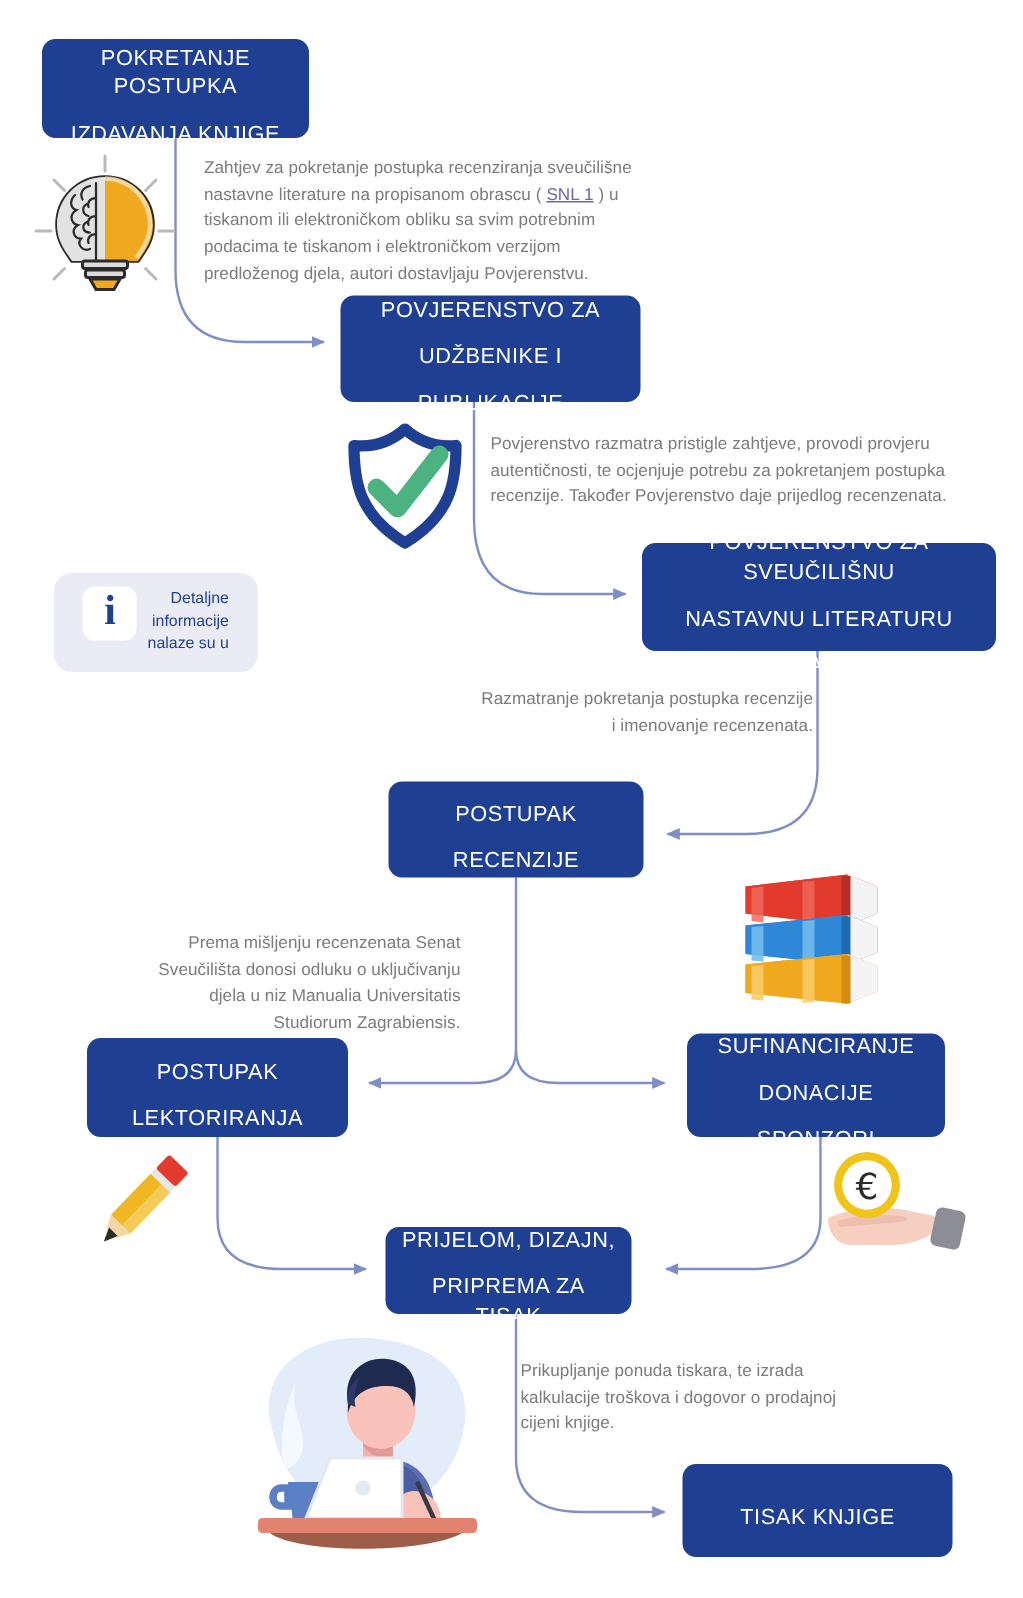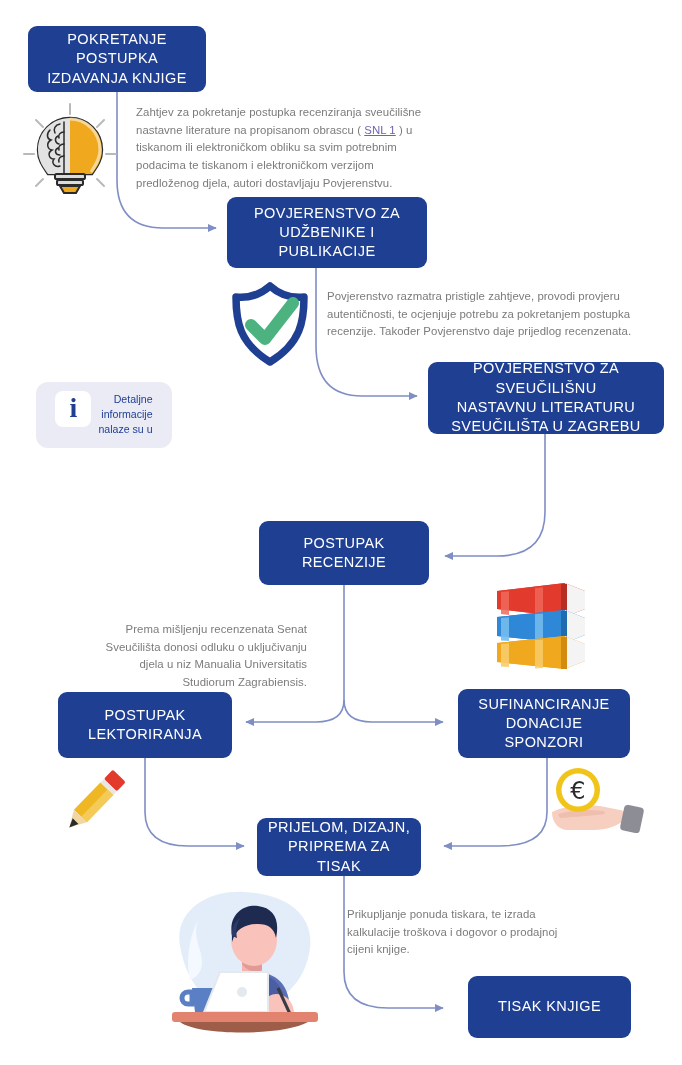--- a/index.html
+++ b/index.html
@@ -20,21 +20,21 @@
     color:#ffffff;
     border-radius:9px;
     display:flex;align-items:center;justify-content:center;
     text-align:center;
     letter-spacing:.4px;
     line-height:1.33;
     font-size:14.5px;
     padding:6px 10px;
     box-sizing:border-box;
   }
-  .node span{display:block;}
+  .node span{display:block;margin-top:12px;}
 
   
   .desc{
     position:absolute;z-index:3;
     color:#7b7b7b;
     font-size:11.4px;
     line-height:1.55;
     letter-spacing:.05px;
   }
   .desc .lnk{color:#6f63b0;text-decoration:underline;}
@@ -246,32 +246,33 @@
     </div>
   </div>
 
   <div class="node" id="n7" style="left:257px;top:818px;width:164px;height:58px;">
     <div>
       <span>PRIJELOM, DIZAJN,</span>
       <span>PRIPREMA ZA TISAK</span>
     </div>
   </div>
 
-  <div class="node" id="n8" style="left:468px;top:976px;width:163px;height:62px;">
+  <div class="node" id="n8" style="left:455px;top:976px;width:180px;height:62px;">
     <div>
       <span>TISAK KNJIGE</span>
     </div>
   </div>
 
   <div class="desc" style="left:136px;top:104px;width:298px;">
     <span>Zahtjev za pokretanje postupka recenziranja sveučilišne nastavne literature na propisanom obrascu ( </span><span class="lnk">SNL 1</span><span> ) u tiskanom ili elektroničkom obliku sa svim potrebnim podacima te tiskanom i elektroničkom verzijom predloženog djela, autori dostavljaju Povjerenstvu.</span>
   </div>
 
   <div class="desc" style="left:327px;top:288px;width:310px;">Povjerenstvo razmatra pristigle zahtjeve, provodi provjeru autentičnosti, te ocjenjuje potrebu za pokretanjem postupka recenzije. Također Povjerenstvo daje prijedlog recenzenata.</div>
 
+  <div class="desc right" style="left:320px;top:458px;width:222px;">Razmatranje pokretanja postupka recenzije i imenovanje recenzenata.</div>
 
   <div class="desc right" style="left:92px;top:621px;width:215px;">Prema mišljenju recenzenata Senat Sveučilišta donosi odluku o uključivanju djela u niz Manualia Universitatis Studiorum Zagrabiensis.</div>
 
   <div class="desc" style="left:347px;top:906px;width:222px;">Prikupljanje ponuda tiskara, te izrada kalkulacije troškova i dogovor o prodajnoj cijeni knjige.</div>
 
   <div id="infobox" style="left:36px;top:382px;width:136px;">
     <div class="top">
       <div class="iglyph">i</div>
       <div class="tlines">
         <div>Detaljne</div>

